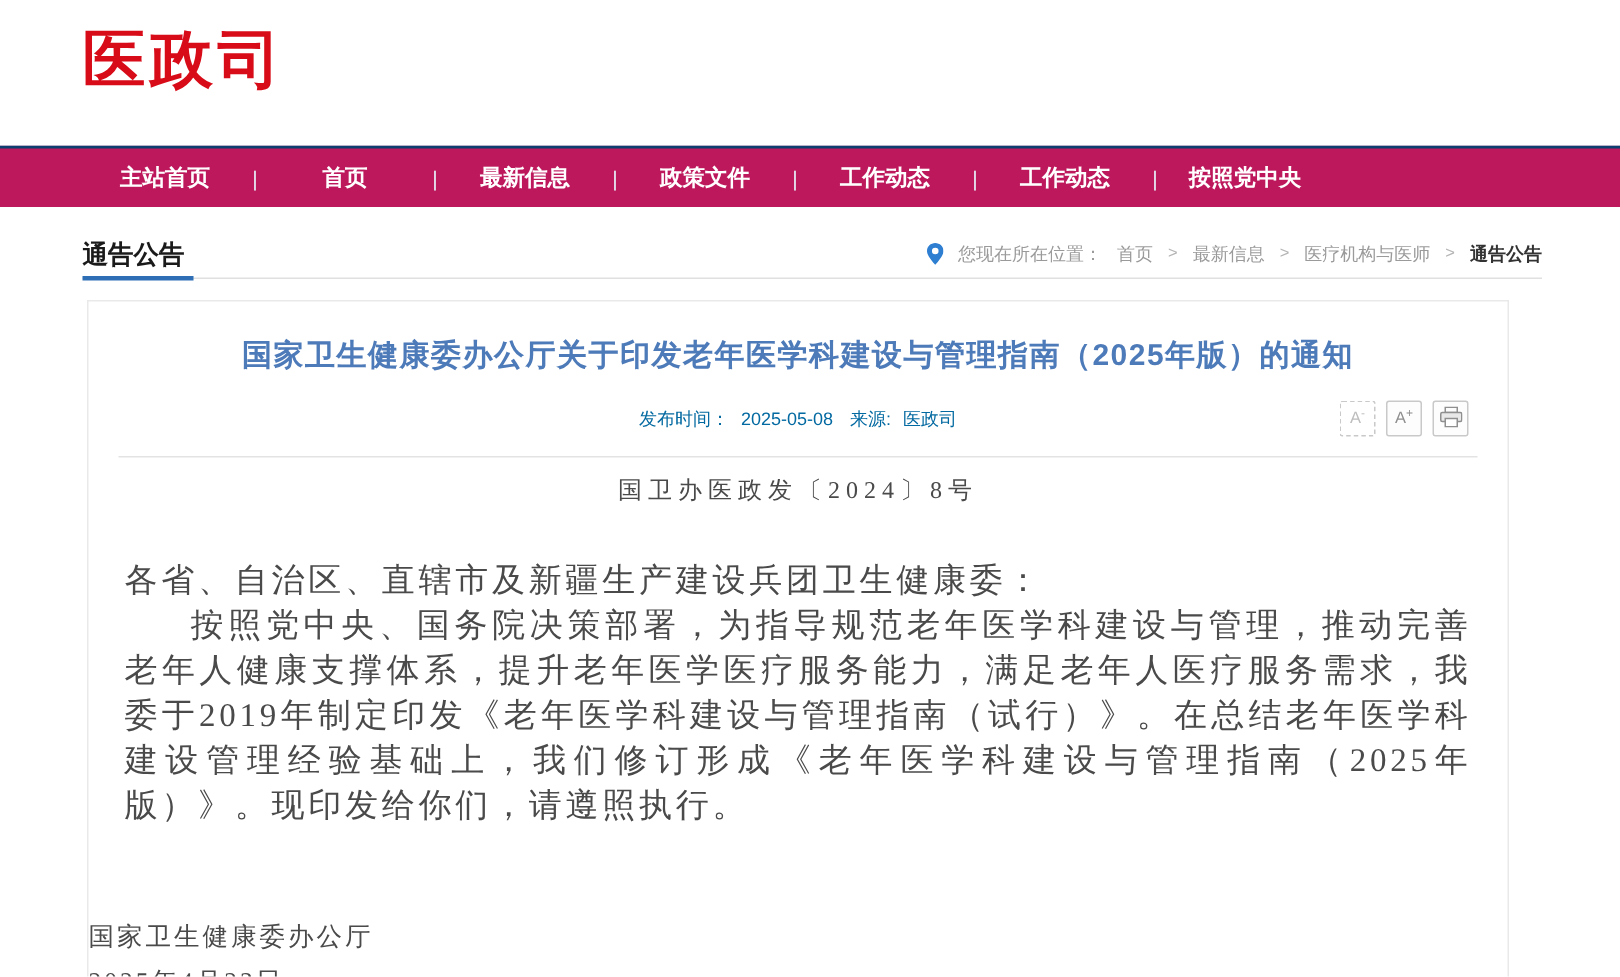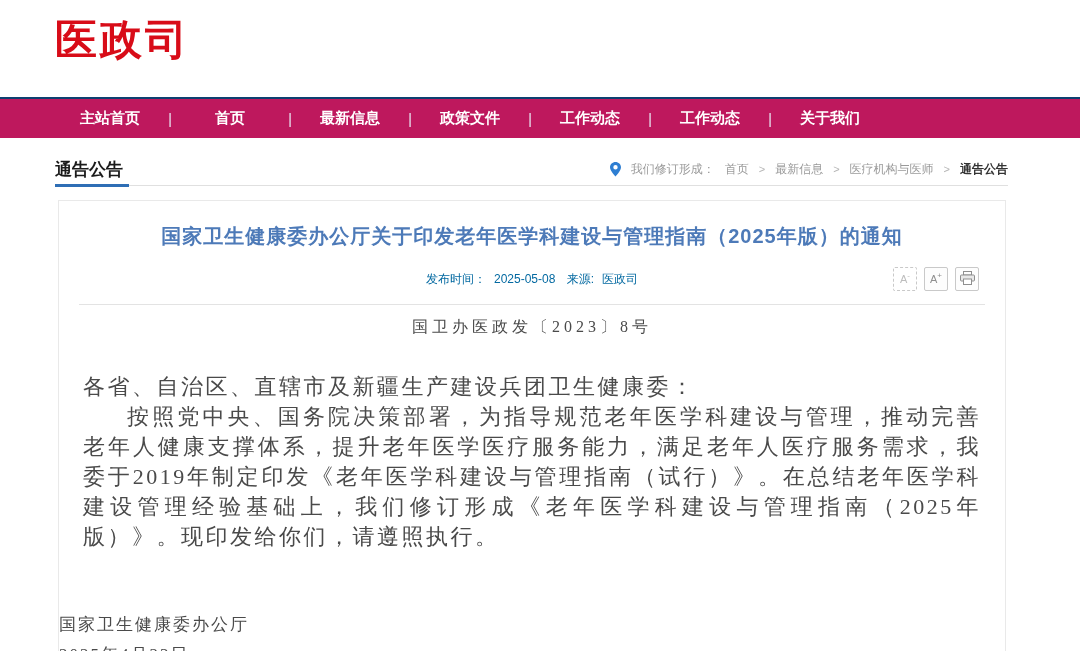--- a/index.html
+++ b/index.html
@@ -22,21 +22,21 @@
     display:flex; align-items:center; padding-left:62px;
   }
   .nav-item {
     color:#fff; font-size:15px; font-weight:bold; text-decoration:none;
     width:96px; text-align:center; cursor:pointer; flex:0 0 auto;
   }
   .nav-sep { color:#e8eef6; font-size:14px; width:24px; text-align:center; flex:0 0 auto; }
 
   
   .breadcrumb-row {
-    margin:15px 72px 0 55px; height:33px;
+    margin:15px 52px 0 55px; height:33px;
     border-bottom:1px solid #e0e0e0;
     display:flex; align-items:center; justify-content:space-between;
     position:relative;
     gap:28px;
   }
   .section-title {
     font-size:17px; font-weight:bold; color:#1a1a1a;
     height:100%; display:flex; align-items:center; position:relative;
   }
   .section-title::after {
@@ -106,32 +106,32 @@
   <a class="nav-item">首页</a>
   <span class="nav-sep">|</span>
   <a class="nav-item">最新信息</a>
   <span class="nav-sep">|</span>
   <a class="nav-item">政策文件</a>
   <span class="nav-sep">|</span>
   <a class="nav-item">工作动态</a>
   <span class="nav-sep">|</span>
   <a class="nav-item">工作动态</a>
   <span class="nav-sep">|</span>
-  <a class="nav-item">关于我们</a>
+  <a class="nav-item">按照党中央</a>
 </div>
 
 <div class="breadcrumb-row">
   <div class="section-title">通告公告</div>
   <div class="crumbs">
     <span class="pin">
       <svg width="11" height="15" viewBox="0 0 11 15">
           <path d="M5.5 0C2.46 0 0 2.38 0 5.32c0 3.63 5.5 9.18 5.5 9.18s5.5-5.55 5.5-9.18C11 2.38 8.54 0 5.5 0zm0 7.5a2.2 2.2 0 1 1 0-4.4 2.2 2.2 0 0 1 0 4.4z" fill="#2e7ed2"></path>
         </svg>
     </span>
-    <span>我们修订形成：</span>
+    <span>您现在所在位置：</span>
     <a class="crumb-link">首页</a>
     <span class="crumb-sep">&gt;</span>
     <a class="crumb-link">最新信息</a>
     <span class="crumb-sep">&gt;</span>
     <a class="crumb-link">医疗机构与医师</a>
     <span class="crumb-sep">&gt;</span>
     <span class="crumb-current">通告公告</span>
   </div>
 </div>
 
@@ -159,21 +159,21 @@
               <rect x="0.5" y="4" width="14" height="6" rx="1" fill="#e8e8e8" stroke="#8f8f8f"></rect>
               <rect x="3.5" y="8" width="8" height="5.5" fill="#fff" stroke="#8f8f8f"></rect>
             </svg>
         </span>
       </button>
     </div>
   </div>
 
   <div class="meta-divider"></div>
 
-  <div class="doc-number">国卫办医政发〔2023〕8号</div>
+  <div class="doc-number">国卫办医政发〔2024〕8号</div>
 
   <div class="doc-body">
     <div class="salutation">各省、自治区、直辖市及新疆生产建设兵团卫生健康委：</div>
     <div class="paragraph">按照党中央、国务院决策部署，为指导规范老年医学科建设与管理，推动完善老年人健康支撑体系，提升老年医学医疗服务能力，满足老年人医疗服务需求，我委于2019年制定印发《老年医学科建设与管理指南（试行）》。在总结老年医学科建设管理经验基础上，我们修订形成《老年医学科建设与管理指南（2025年版）》。现印发给你们，请遵照执行。</div>
   </div>
 
   <div class="signature-block">
     <div class="signature">国家卫生健康委办公厅</div>
     <div class="sign-date">2025年4月23日</div>
   </div>

